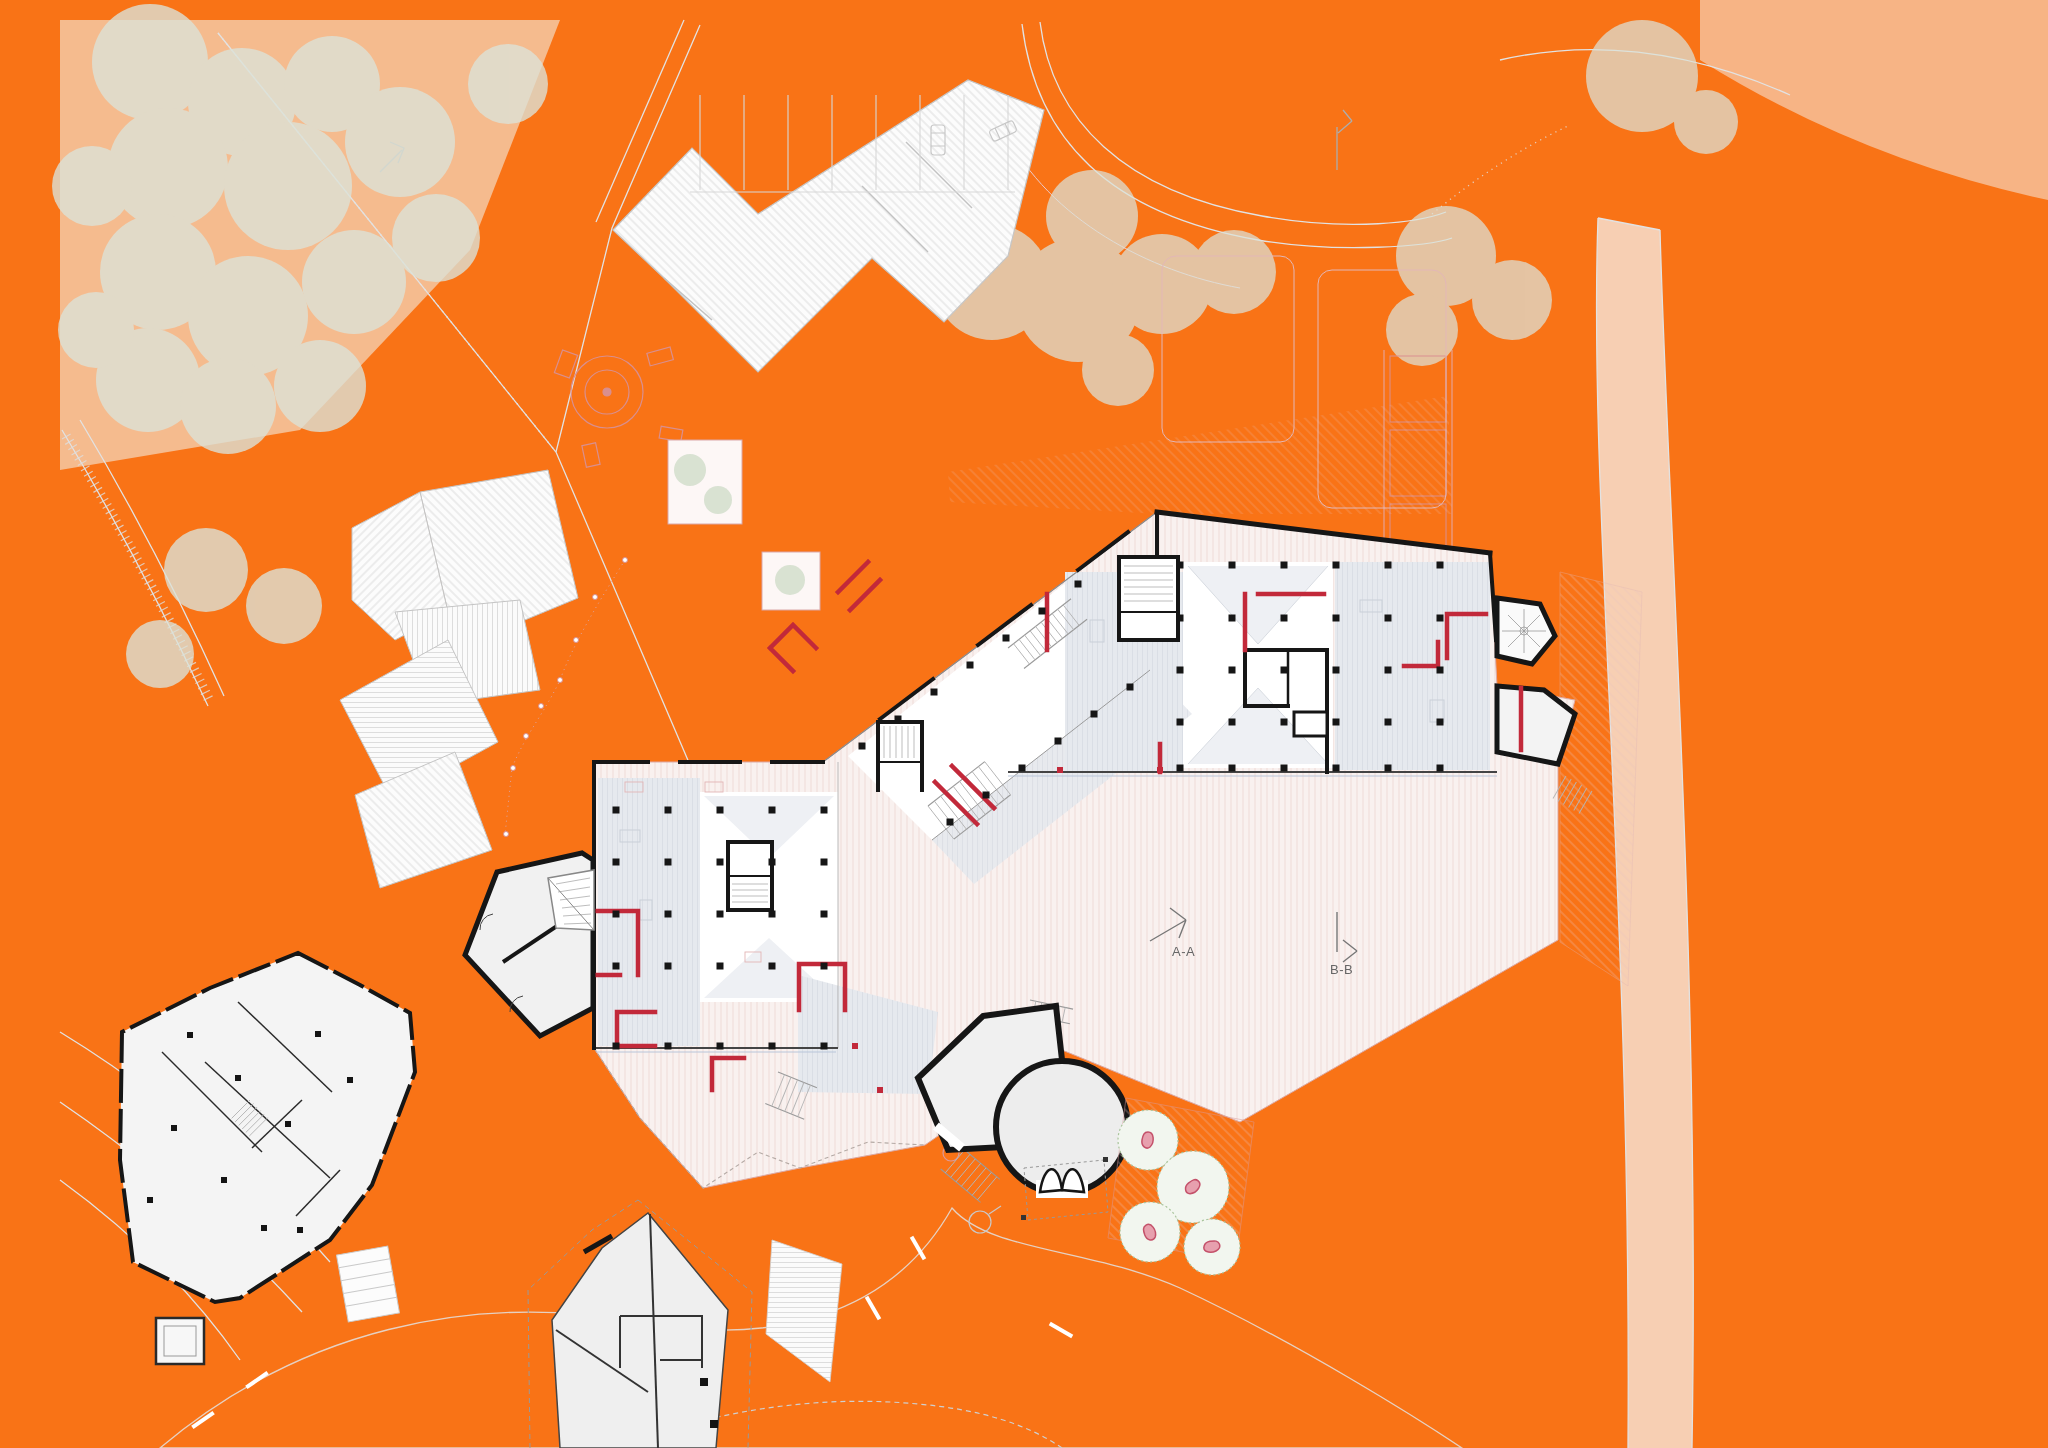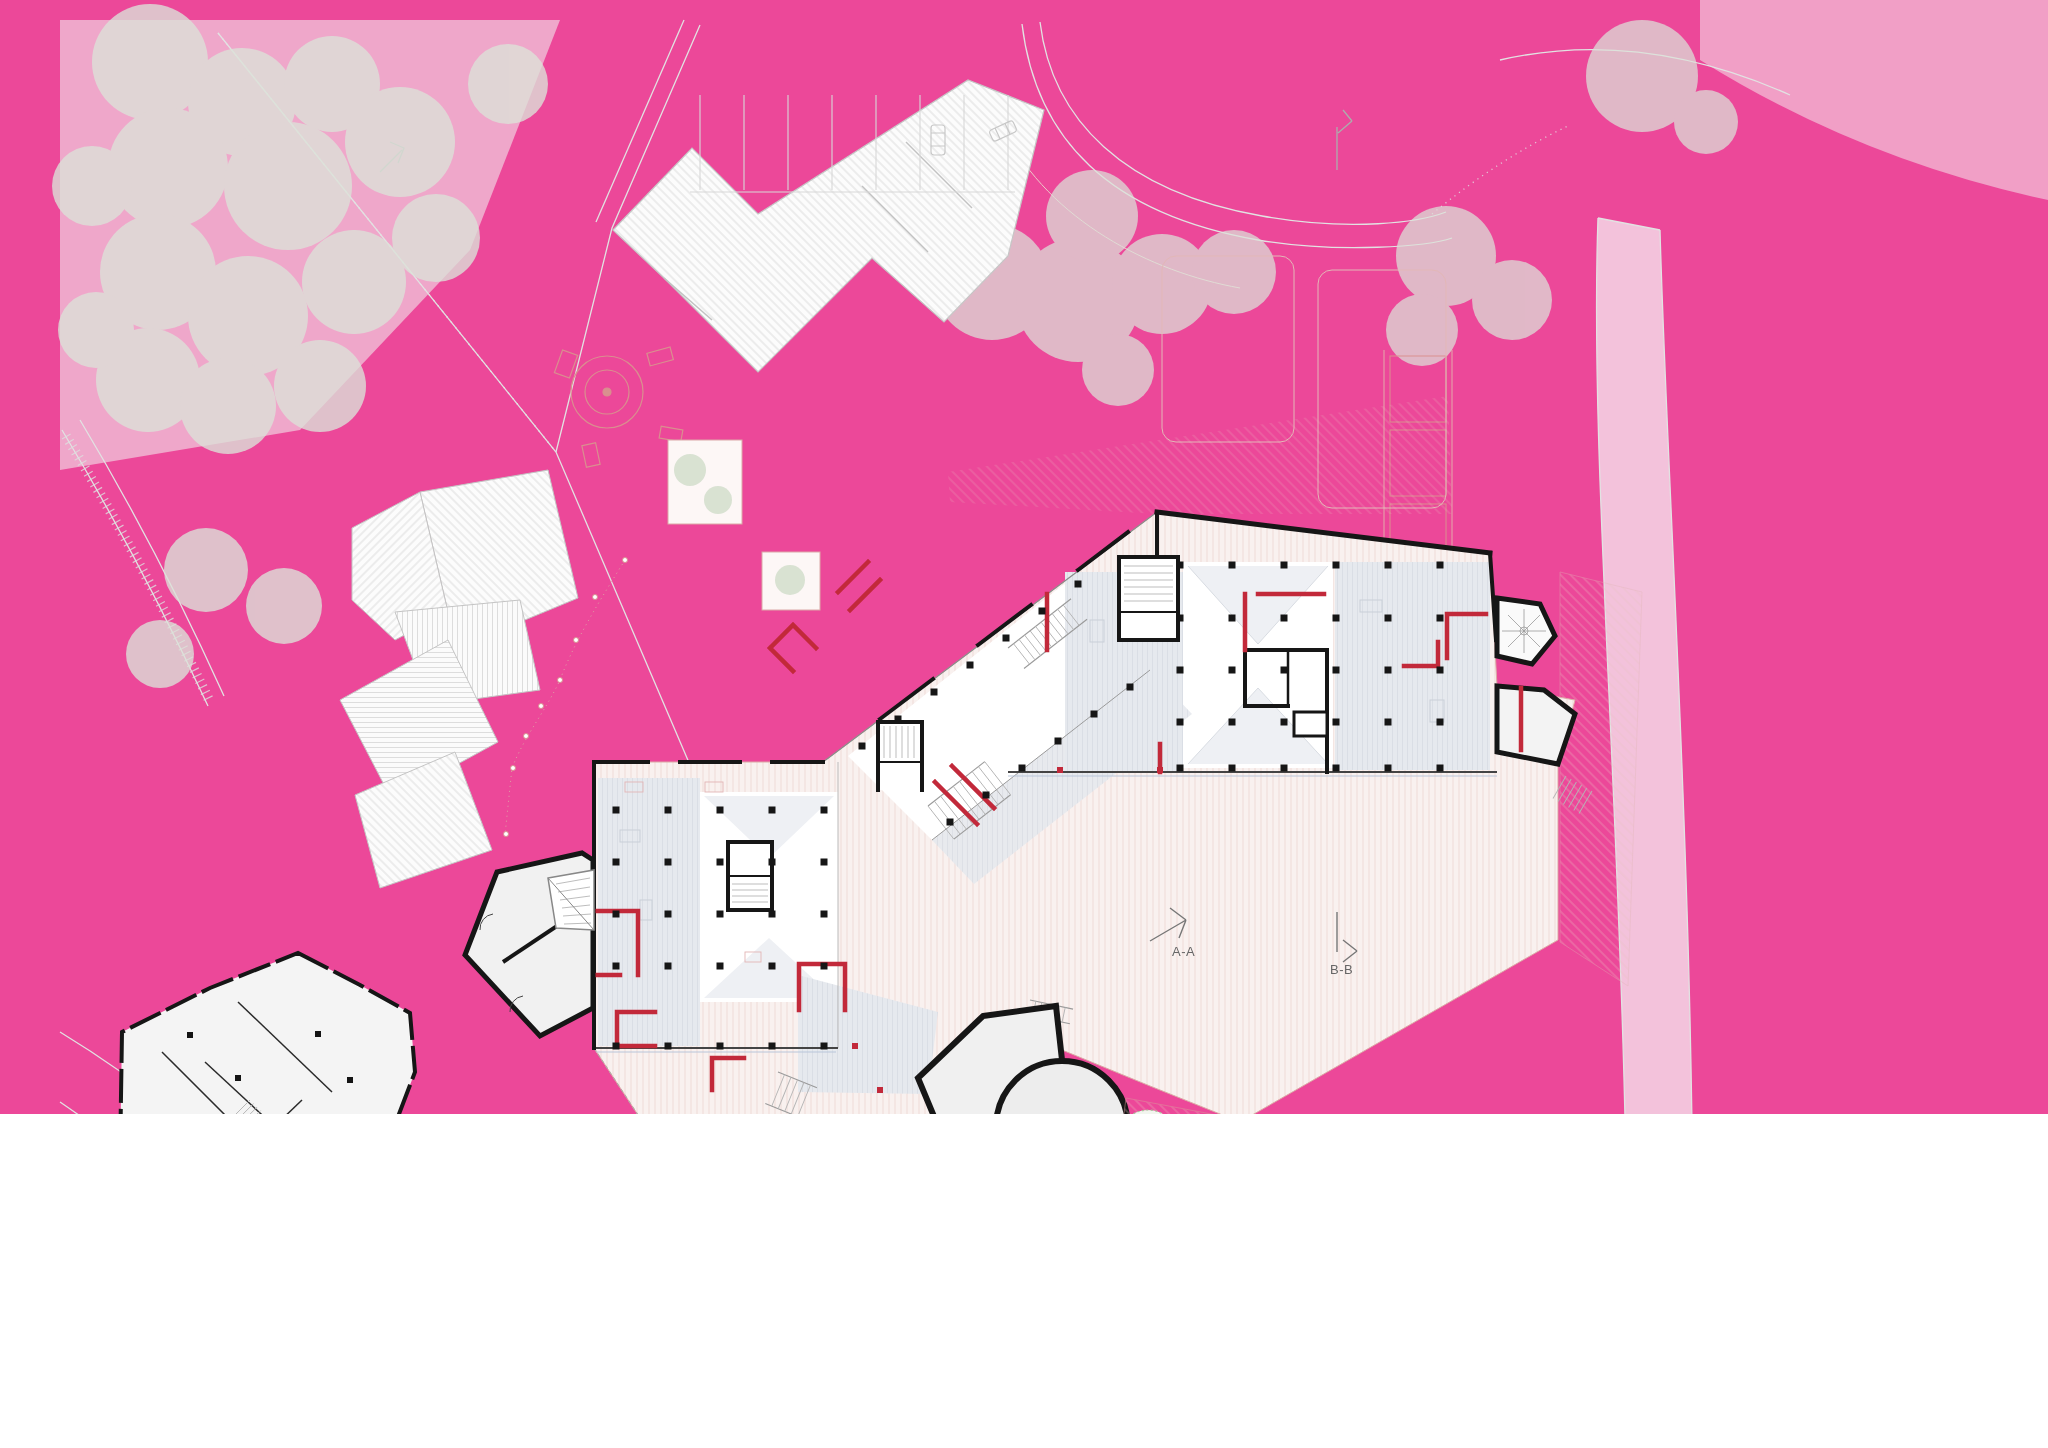--- a/index.html
+++ b/index.html
@@ -1,16 +1,16 @@
 <!DOCTYPE html>
 <html><head>
 <meta charset="utf-8">
 <style>
   html,body{margin:0;padding:0;background:#ffffff;}
-  .stage{width:2048px;height:1114px;position:relative;background:#ec4899;overflow:hidden;}
+  .stage{width:2048px;height:1448px;position:relative;background:#f97316;overflow:hidden;}
   svg{display:block;}
   text.lbl{font-family:"Liberation Sans",sans-serif;font-size:13px;fill:#666;letter-spacing:.5px;}
   .bw{stroke:#161616;fill:none;stroke-linecap:square;}
   .rw{fill:none;stroke-linecap:square;stroke-width:4.5;}
   .stair line{stroke:#b5b5b5;stroke-width:.9;}
   .stair .rail{stroke:#9a9a9a;stroke-width:1.1;}
   .road{stroke:#e2e2e2;fill:none;stroke-width:1.3;}
   .furn{stroke:#c9cfd8;fill:none;stroke-width:1;}
   .pfurn{stroke:#e2b5b5;fill:none;stroke-width:.9;}
 </style>

